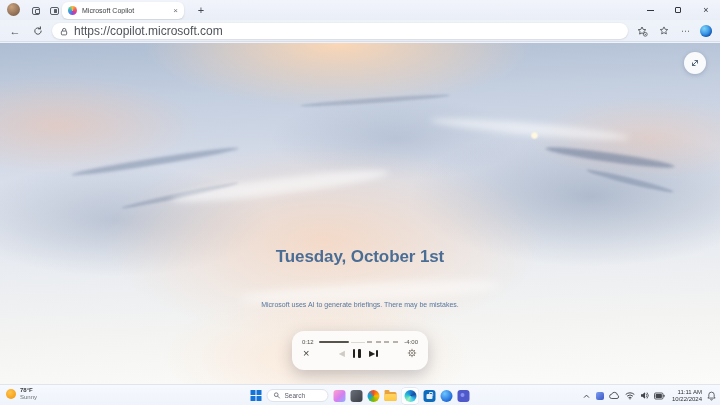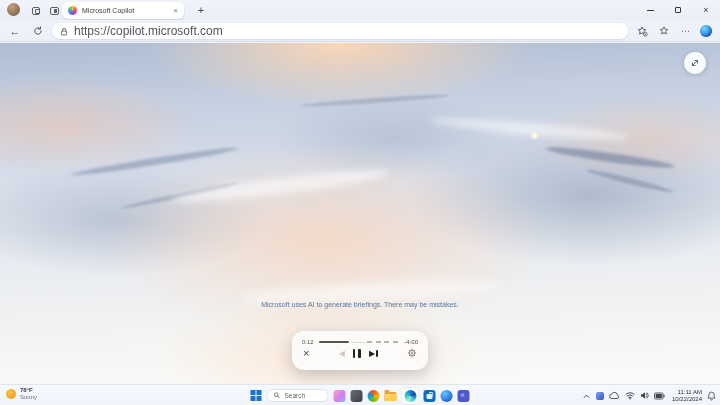--- a/index.html
+++ b/index.html
@@ -206,20 +206,21 @@
     <div class="streak w3"></div>
     <div class="sundot"></div>
 
     <button class="expand">
       <svg width="10" height="10" viewBox="0 0 10 10">
         <path d="M2.5 7.5 L7.5 2.5 M2.5 7.5 v-2.6 M2.5 7.5 h2.6 M7.5 2.5 h-2.6 M7.5 2.5 v2.6" fill="none" stroke="#5a6a7d" stroke-width="1" stroke-linecap="round"></path>
       </svg>
     </button>
 
     <div class="heading">
+      <div>Tuesday, October 1st</div>
     </div>
     <div class="disclaimer">Microsoft uses AI to generate briefings. There may be mistakes.</div>
 
     <div class="player">
       <div class="p-top">
         <span class="p-time">0:12</span>
         <div class="p-track">
           <div class="p-fill"></div>
           <div class="p-faint"></div>
           <div class="p-dashes"></div>

